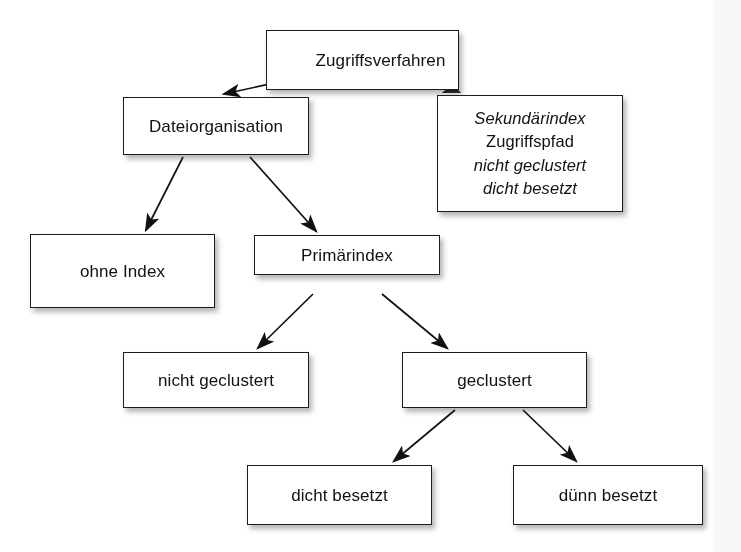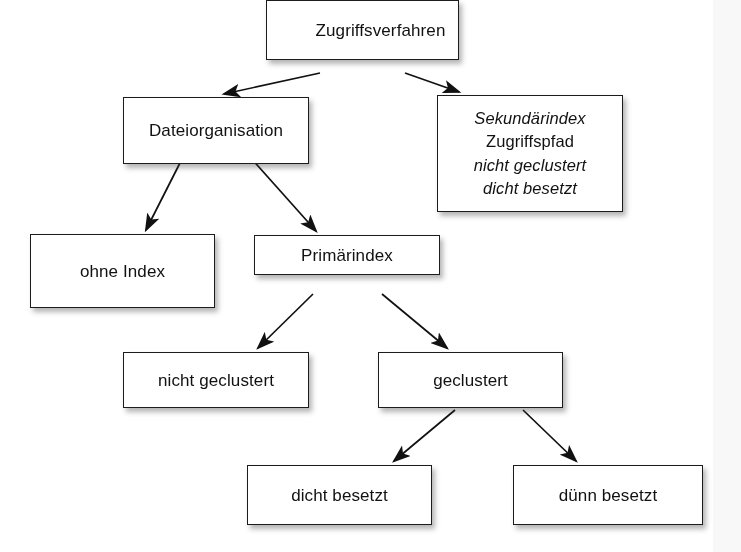--- a/index.html
+++ b/index.html
@@ -84,42 +84,42 @@
         <line x1="183" y1="157" x2="146" y2="230" stroke="#111111" stroke-width="1.7" marker-end="url(#arrowhead)"></line>
         <line x1="250" y1="157" x2="316" y2="231" stroke="#111111" stroke-width="1.7" marker-end="url(#arrowhead)"></line>
         <line x1="313" y1="294" x2="258" y2="348" stroke="#111111" stroke-width="1.7" marker-end="url(#arrowhead)"></line>
         <line x1="382" y1="294" x2="447" y2="348" stroke="#111111" stroke-width="1.7" marker-end="url(#arrowhead)"></line>
         <line x1="455" y1="410" x2="394" y2="461" stroke="#111111" stroke-width="1.7" marker-end="url(#arrowhead)"></line>
         <line x1="523" y1="410" x2="576" y2="461" stroke="#111111" stroke-width="1.7" marker-end="url(#arrowhead)"></line>
       </g>
   </svg>
 
   <div id="node-layer">
-      <div class="node" style="left: 266px; top: 0; width: 193px; height: 60px; padding-left: 36px;">
+      <div class="node" style="left: 266px; top: 30px; width: 193px; height: 60px; padding-left: 36px;">
         <span class="line">Zugriffsverfahren</span>
       </div>
-      <div class="node" style="left: 123px; top: 97px; width: 186px; height: 67px;">
+      <div class="node" style="left: 123px; top: 97px; width: 186px; height: 58px;">
         <span class="line">Dateiorganisation</span>
       </div>
       <div class="node multi" style="left: 437px; top: 95px; width: 186px; height: 117px;">
         <span class="line italic">Sekundärindex</span>
         <span class="line">Zugriffspfad</span>
         <span class="line italic">nicht geclustert</span>
         <span class="line italic">dicht besetzt</span>
       </div>
       <div class="node" style="left: 30px; top: 234px; width: 185px; height: 74px;">
         <span class="line">ohne Index</span>
       </div>
       <div class="node" style="left: 254px; top: 235px; width: 186px; height: 40px;">
         <span class="line">Primärindex</span>
       </div>
       <div class="node" style="left: 123px; top: 352px; width: 186px; height: 56px;">
         <span class="line">nicht geclustert</span>
       </div>
-      <div class="node" style="left: 378px; top: 352px; width: 185px; height: 56px;">
+      <div class="node" style="left: 402px; top: 352px; width: 185px; height: 56px;">
         <span class="line">geclustert</span>
       </div>
       <div class="node" style="left: 247px; top: 465px; width: 185px; height: 60px;">
         <span class="line">dicht besetzt</span>
       </div>
       <div class="node" style="left: 513px; top: 465px; width: 190px; height: 60px;">
         <span class="line">dünn besetzt</span>
       </div>
     </div>
 

